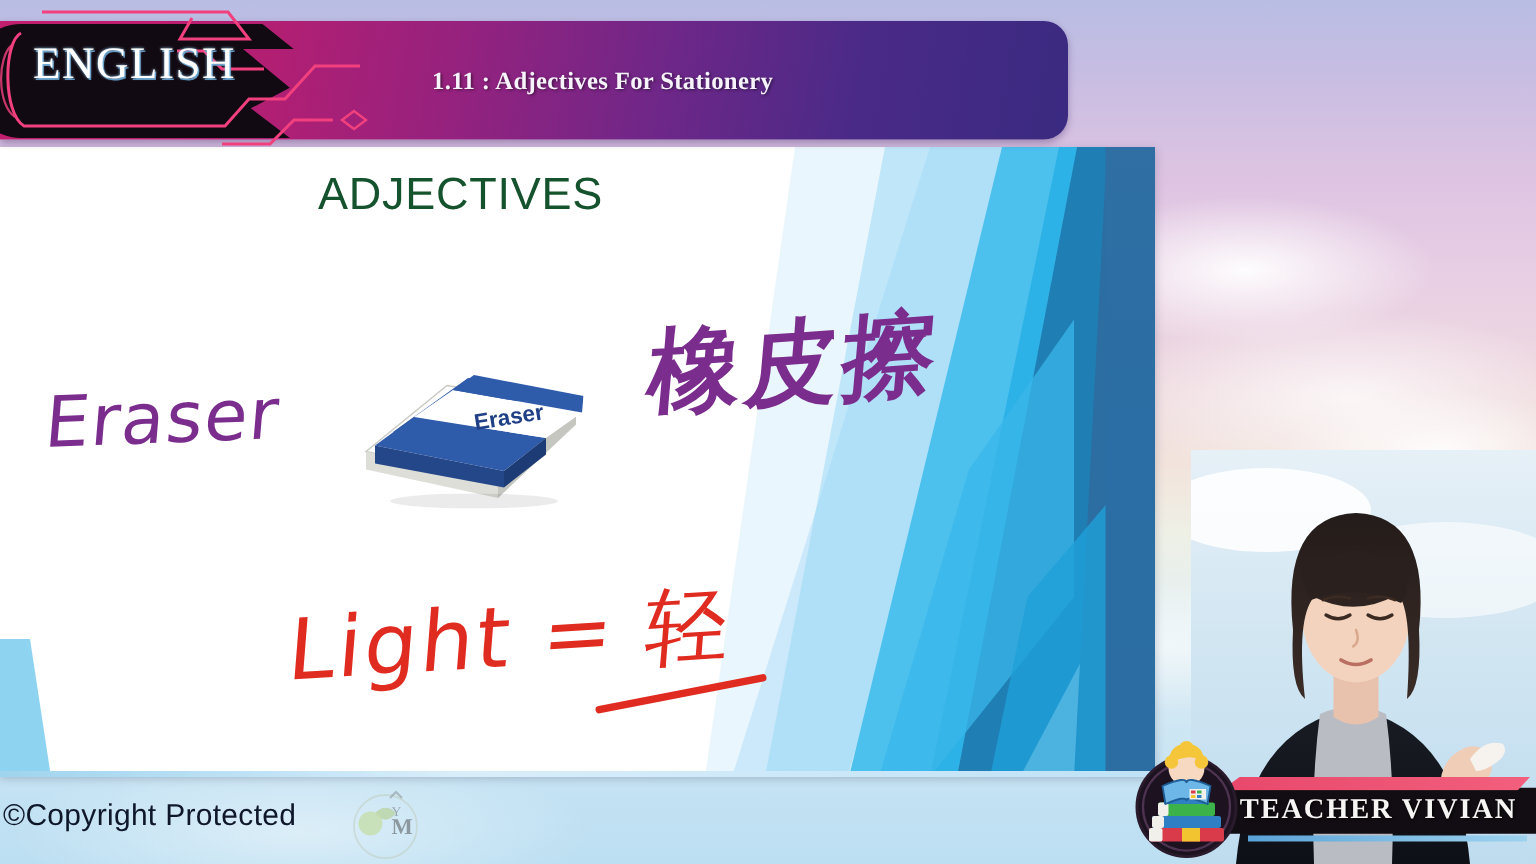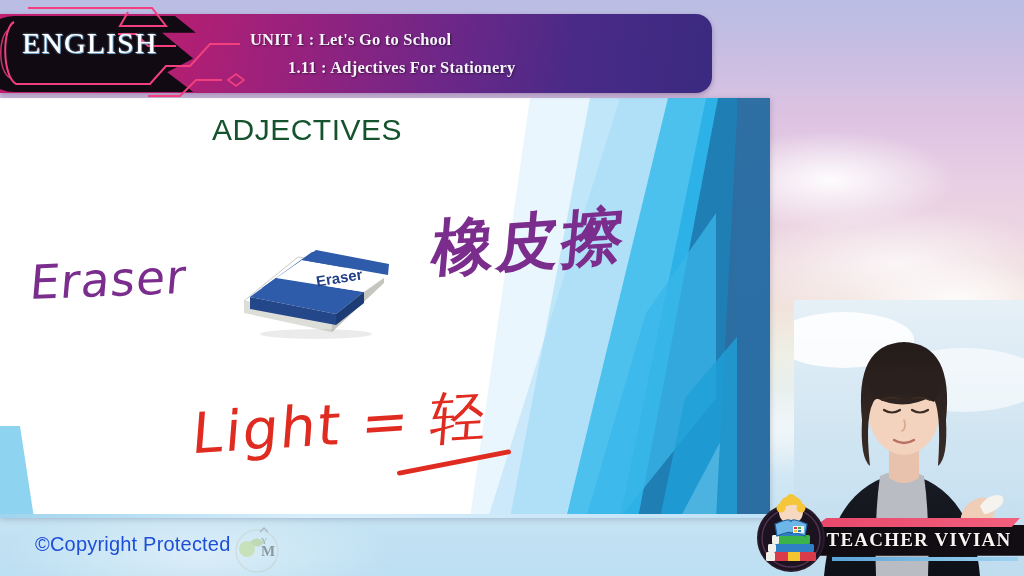--- a/index.html
+++ b/index.html
@@ -151,23 +151,23 @@
 
   
   .eraser-photo{
     position:absolute; left:236px; top:235px; width:153px; height:104px;
     z-index:6;
   }
   .eraser-photo svg{ display:block; }
 
   
   .copyright{
-    position:absolute; left:35px; top:533px;
+    position:absolute; left:2px; top:533px;
     font-family:"Liberation Sans", sans-serif;
-    font-size:20px; color:#1d4ed8; font-weight:400;
+    font-size:20px; color:#0f172a; font-weight:400;
     letter-spacing:.2px;
     z-index:8;
   }
   .copy-watermark{
     position:absolute; left:228px; top:524px; width:54px; height:52px;
     z-index:7; opacity:.55;
   }
 
   
   .teacher{
@@ -268,21 +268,20 @@
     <polygon points="100,79 128,57 128,68 100,90" fill="#1d3c75"></polygon>
 
     <text x="104" y="48" fill="#1f3f86" font-family="'Liberation Sans',sans-serif" font-size="15" font-weight="bold" transform="rotate(-9 104 48)" text-anchor="middle">Eraser</text>
 
     <ellipse cx="80" cy="99" rx="56" ry="5" fill="#000" opacity="0.08"></ellipse>
   </svg>
 </div>
 
 <div class="header-banner">
   <div class="header-texts">
-    <div class="hdr-line hdr-line-1">UNIT 1 : Let's Go to School</div>
     <div class="hdr-line hdr-line-2">1.11 : Adjectives For Stationery</div>
   </div>
 </div>
 
 <div class="badge-english"></div>
 <div class="badge-english-text">ENGLISH</div>
 
 <div class="neon" style="left:0;top:0;width:260px;height:100px;">
   <svg width="260" height="100" viewBox="0 0 260 100">
     <path d="M 28 8 L 152 8 L 166 26 L 120 26 L 128 12" fill="none" stroke="#f2407e" stroke-width="2"></path>

